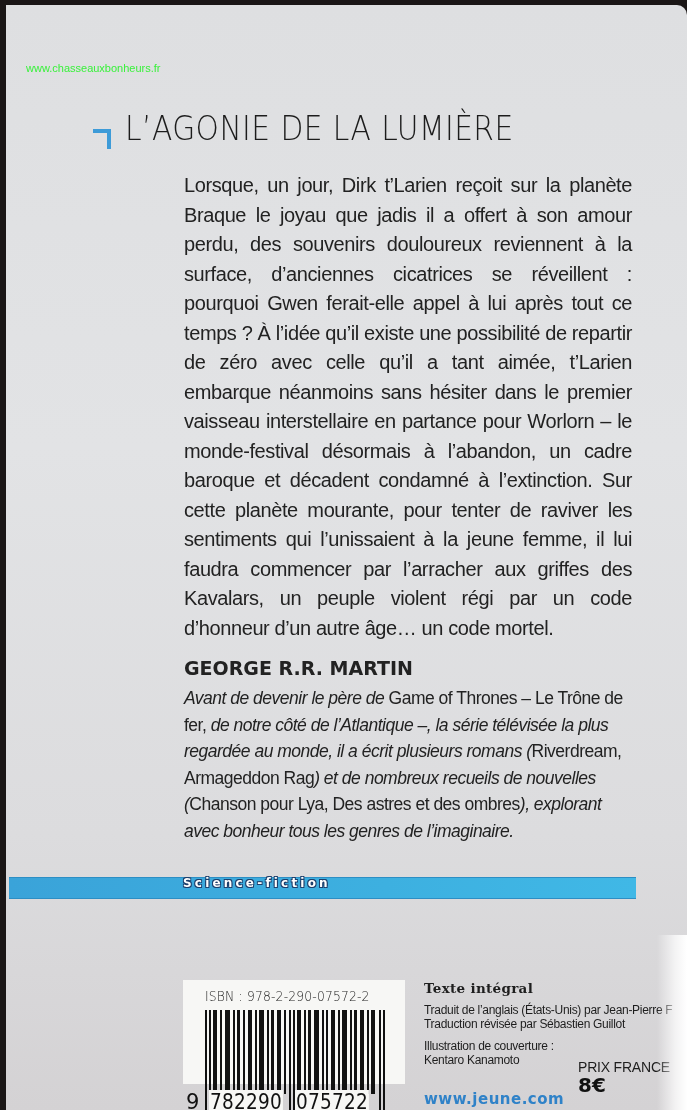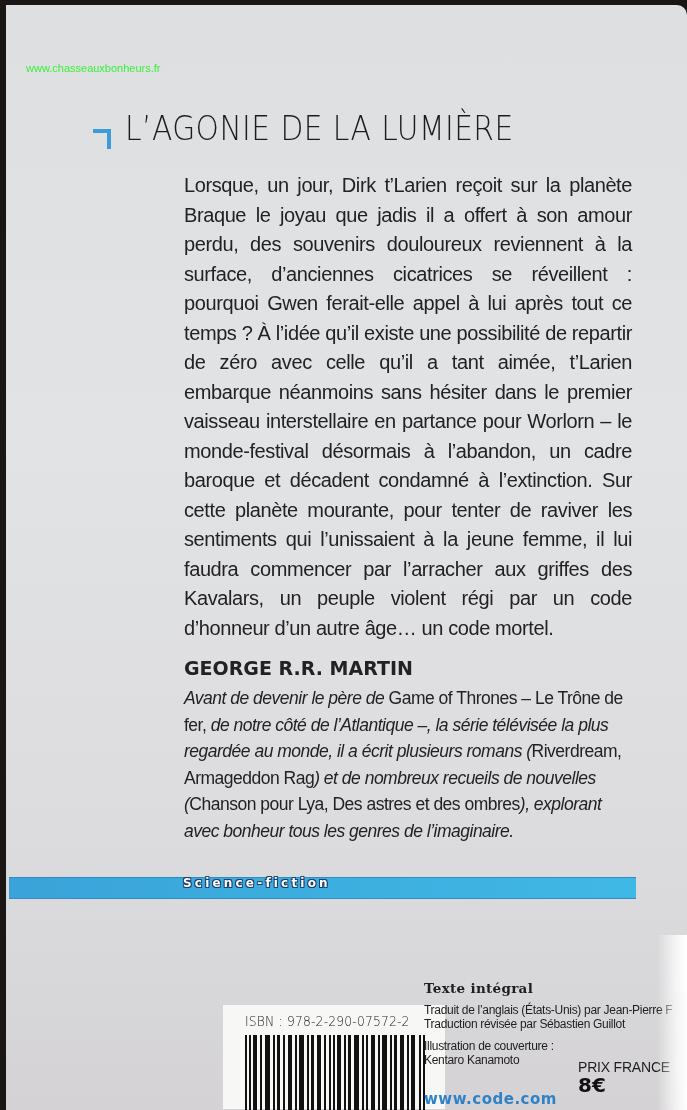--- a/index.html
+++ b/index.html
@@ -56,23 +56,22 @@
     background: linear-gradient(90deg, #3aa3d9 0%, #3db0e0 60%, #40b8e6 100%);
     border-top: 1px solid #2d8ec4; border-bottom: 1px solid #2d8ec4;
   }
   .genre-label {
     position: absolute; left: 174px; top: -2px;
     font-family: "DejaVu Sans", sans-serif; font-weight: bold; font-size: 12px;
     letter-spacing: 3.2px; color: #fff;
     text-shadow: 0 0 1px #1e3f6b, 1px 1px 0 #1e3f6b, -1px -1px 0 #1e3f6b, 1px -1px 0 #1e3f6b, -1px 1px 0 #1e3f6b;
   }
   .barcode-box {
-    position: absolute; left: 177px; top: 1000px; width: 222px; height: 104px;
+    position: absolute; left: 177px; top: 975px; width: 222px; height: 104px;
     background: #f7f7f5;
-    margin-left: 40px;
   }
   .isbn-text {
     position: absolute; left: 22px; top: 8px; font-size: 14px; color: #1b1b1b;
     letter-spacing: 0.2px;
     font-family: "DejaVu Sans", sans-serif; font-weight: 300;
     transform: scaleX(0.88); transform-origin: left center; white-space: nowrap;
   }
   .bars {
     position: absolute; left: 22px; top: 30px; width: 185px; height: 100px;
   }
@@ -169,16 +168,16 @@
     <div class="credit-block">
       <div class="credit">Traduit de l’anglais (États-Unis) par Jean-Pierre F</div>
       <div class="credit">Traduction révisée par Sébastien Guillot</div>
     </div>
     <div class="illus-block">
       <div class="credit">Illustration de couverture :</div>
       <div class="credit">Kentaro Kanamoto</div>
     </div>
   </div>
 
-  <div class="website">www.code.com</div>
+  <div class="website">www.jeune.com</div>
   <div class="price-label">PRIX FRANCE</div>
   <div class="price">8€</div>
 </div>
 
 </body></html>

